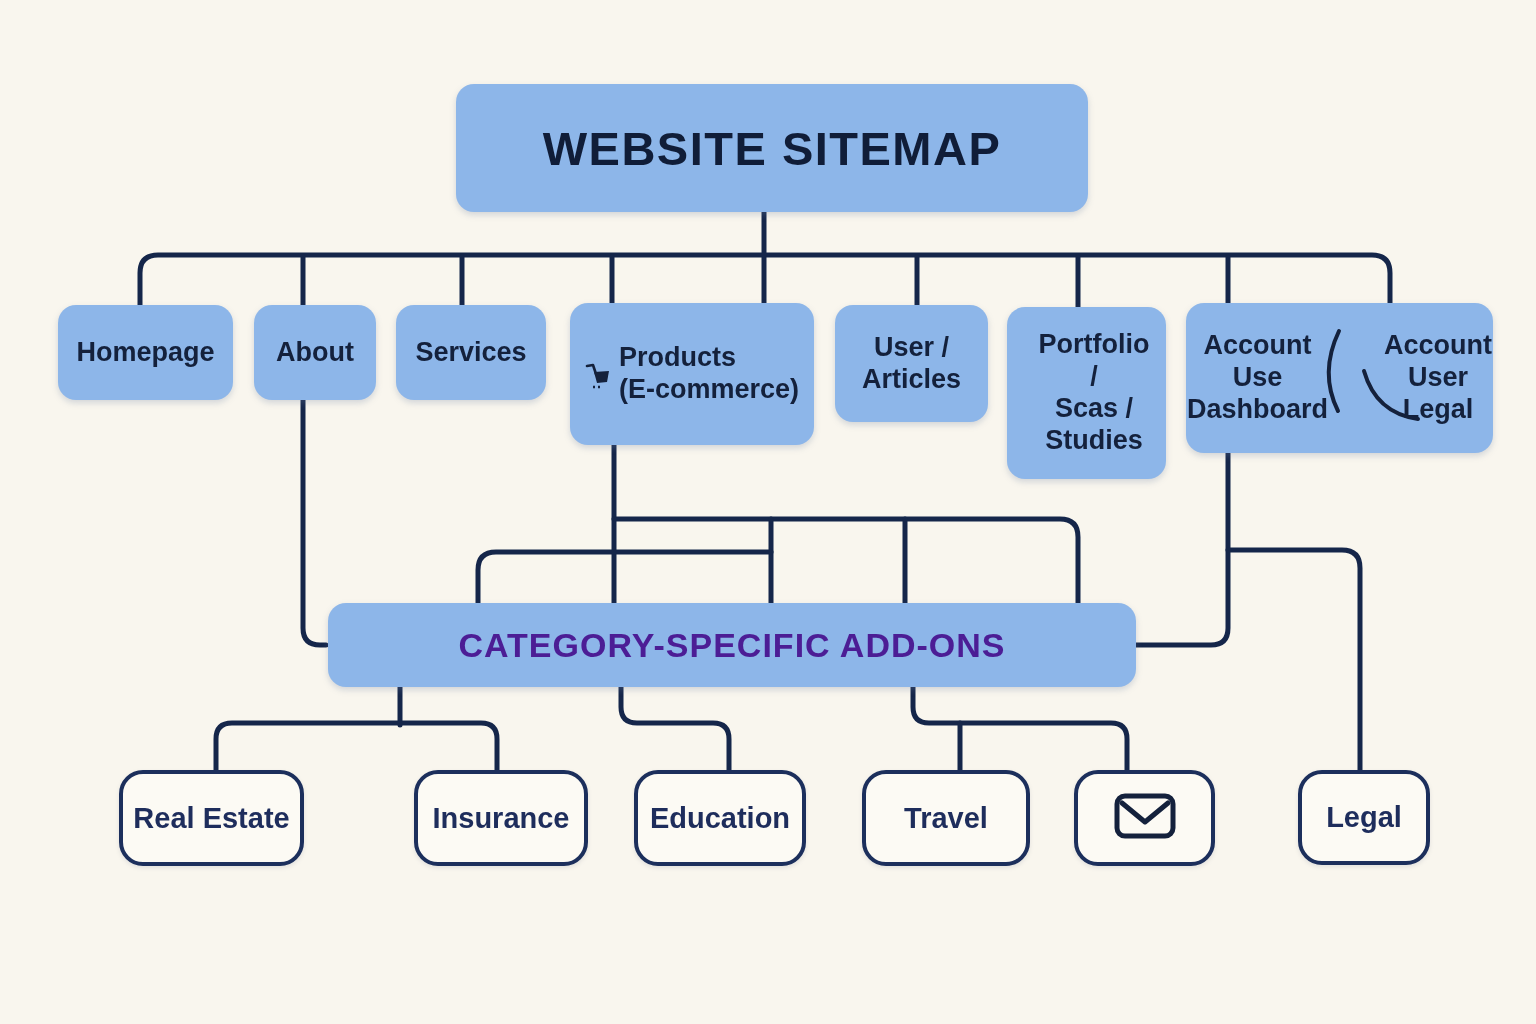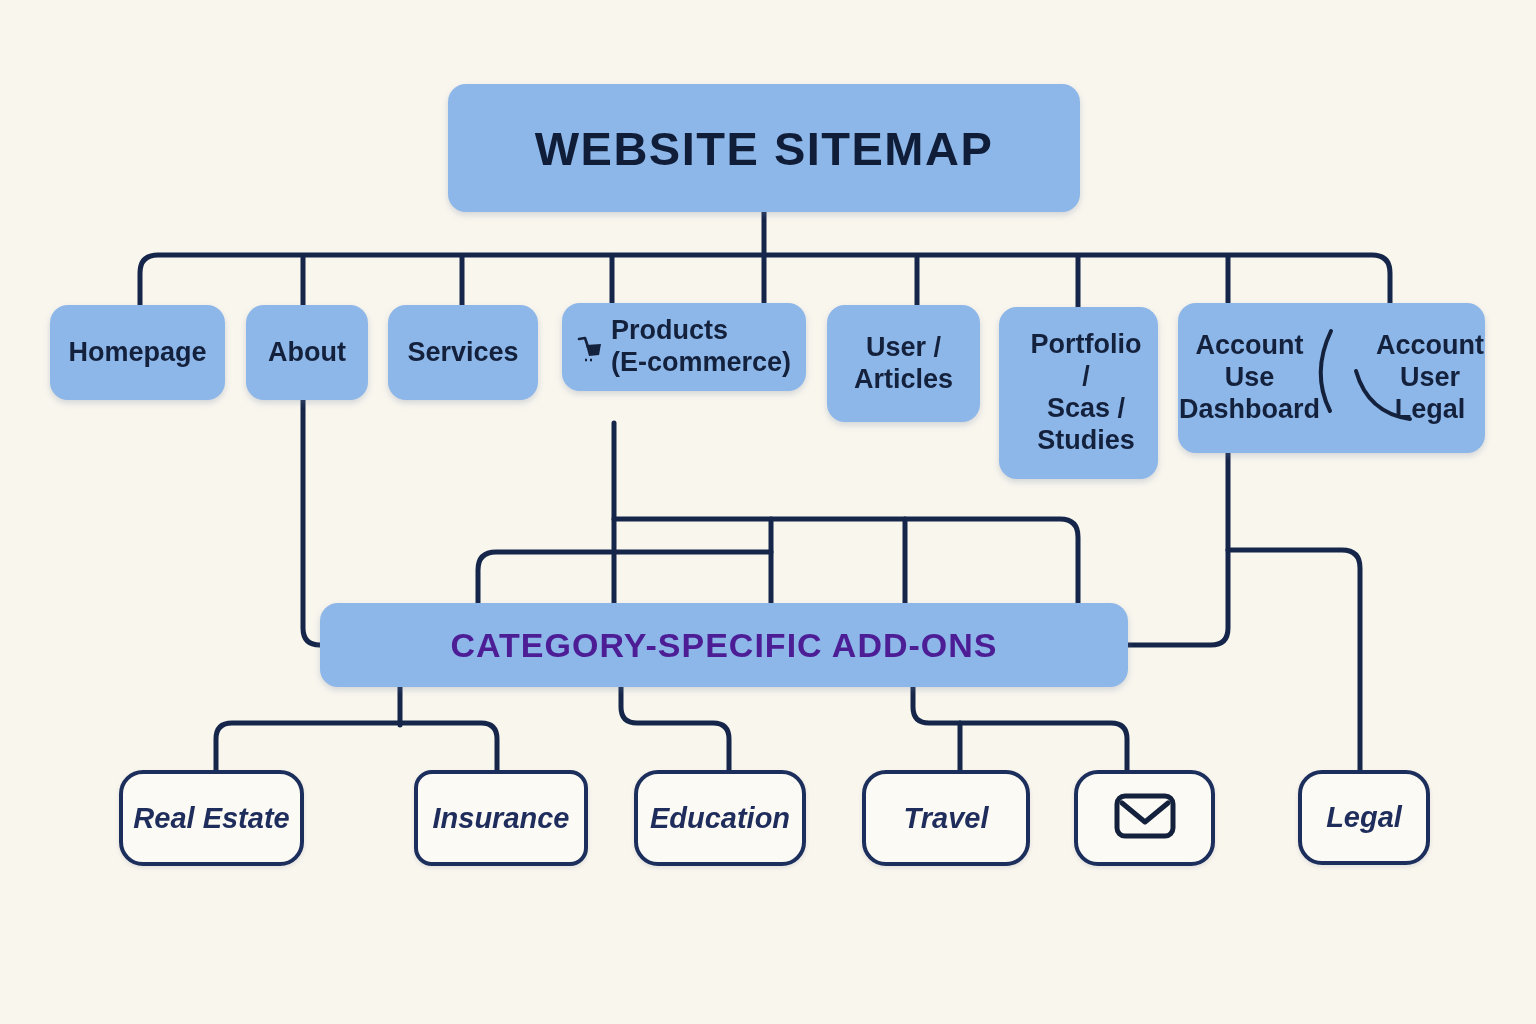--- a/index.html
+++ b/index.html
@@ -42,20 +42,21 @@
     align-items: center;
     justify-content: center;
     text-align: center;
     color: var(--text);
     font-weight: bold;
   }
   .node.blue {
     background: var(--node-fill);
     border-radius: 18px;
     box-shadow: 0 3px 6px rgba(110, 130, 160, 0.28);
+    margin-left: 8px;
   }
   .node.leaf {
     background: var(--leaf-fill);
     border: 4.5px solid var(--leaf-border);
     border-radius: 24px;
     color: #1E2D5C;
     box-shadow: 0 2px 4px rgba(120, 130, 150, 0.18);
   }
   .title-box {
     left: 448px; top: 84px; width: 632px; height: 128px;
@@ -65,21 +66,21 @@
     color: #101D38;
   }
   .bar-box {
     left: 320px; top: 603px; width: 808px; height: 84px;
     border-radius: 22px;
     font-size: 34px;
     letter-spacing: 1px;
     color: #4c1d95;
   }
   .l2-label { font-size: 27px; line-height: 1.22; }
-  .leaf-label { font-size: 29px; font-weight: bold; font-style: italic; }
+  .leaf-label { font-size: 29px; font-weight: bold; }
   .tight { line-height: 1.18; }
   .products-inner {
     display: flex;
     align-items: center;
     gap: 4px;
     text-align: left;
   }
   .cart-wrap { position: relative; top: 6px; flex: 0 0 auto; }
   .account-inner {
     position: relative;
@@ -144,21 +145,21 @@
   </div>
 
   <div class="node blue l2-label" style="left:246px; top:305px; width:122px; height:95px;">
     <span>About</span>
   </div>
 
   <div class="node blue l2-label" style="left:388px; top:305px; width:150px; height:95px;">
     <span>Services</span>
   </div>
 
-  <div class="node blue l2-label" style="left:562px; top:303px; width:244px; height:88px;">
+  <div class="node blue l2-label" style="left:562px; top:303px; width:244px; height:142px;">
     <div class="products-inner">
       <span class="cart-wrap">
         <svg width="30" height="34" viewBox="0 0 30 34" xmlns="http://www.w3.org/2000/svg">
           <path d="M2,7 L8,6 L11,15" stroke="#14213C" stroke-width="2.6" fill="none" stroke-linecap="round" stroke-linejoin="round"></path>
           <path d="M9,13 L24,12 L22,23 L12,24 Z" fill="#14213C"></path>
           <path d="M8,28 h3 M13,28 h3" stroke="#14213C" stroke-width="2.6" stroke-dasharray="2 2.5"></path>
         </svg>
       </span>
       <span class="line-block tight">
         <span>Products</span>
@@ -203,21 +204,21 @@
   </div>
 
   <div class="node blue bar-box">
     <span>CATEGORY-SPECIFIC ADD-ONS</span>
   </div>
 
   <div class="node leaf leaf-label" style="left:119px; top:770px; width:185px; height:96px;">
     <span>Real Estate</span>
   </div>
 
-  <div class="node leaf leaf-label" style="left:414px; top:770px; width:174px; height:96px;border-radius:18px;">
+  <div class="node leaf leaf-label" style="left:414px; top:770px; width:174px; height:96px;">
     <span>Insurance</span>
   </div>
 
   <div class="node leaf leaf-label" style="left:634px; top:770px; width:172px; height:96px;">
     <span>Education</span>
   </div>
 
   <div class="node leaf leaf-label" style="left:862px; top:770px; width:168px; height:96px;">
     <span>Travel</span>
   </div>

